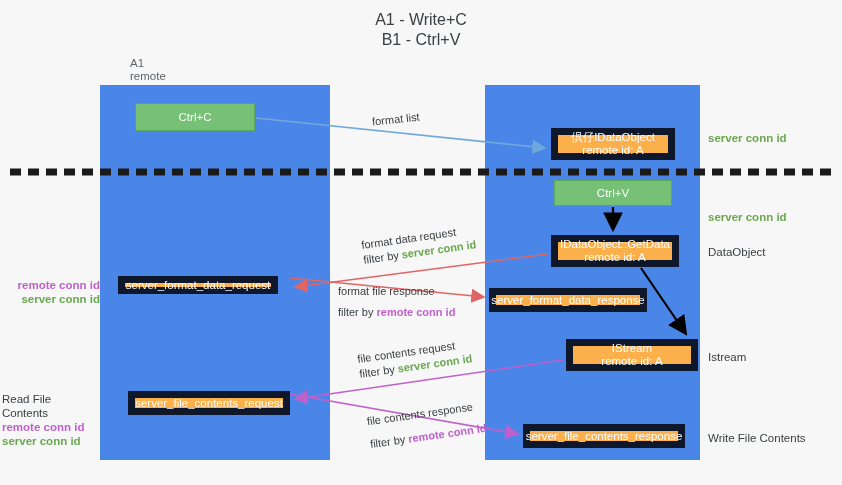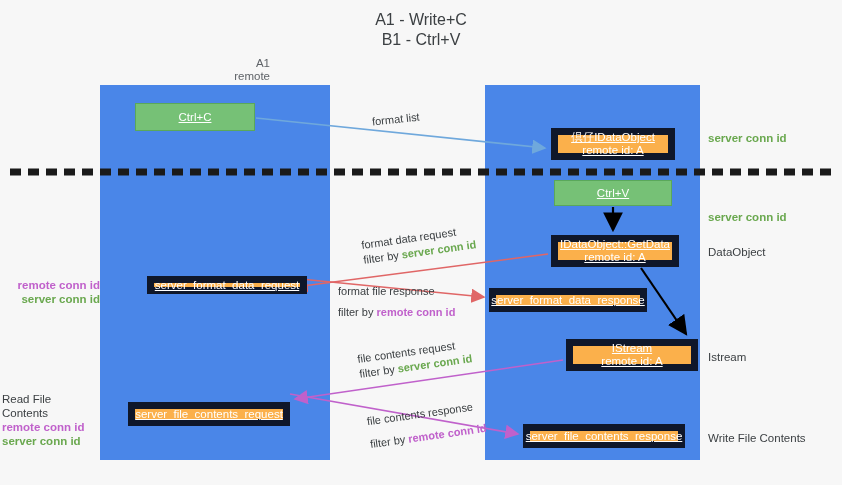--- a/index.html
+++ b/index.html
@@ -28,21 +28,21 @@
     width: 842px;
     text-align: center;
     font-size: 16px;
     color: #3c4043;
     line-height: 20px;
     white-space: pre-line;
   }
 
   
   .lane-head {
-    text-align: right;
+    text-align: left;
     font-size: 11.5px;
     color: #5f6368;
     line-height: 13px;
     white-space: pre-line;
   }
   #lane-head-a1 { left: 130px; top: 57px; width: 140px; }
   #lane-head-b1 { left: 540px; top: 57px; width: 140px; }
 
   
   .lane {
@@ -59,33 +59,32 @@
     display: flex;
     flex-direction: column;
     align-items: center;
     justify-content: center;
     color: #ffffff;
     font-size: 11.5px;
     line-height: 13px;
     text-align: center;
     white-space: pre-line;
     padding: 2px 4px;
-    text-decoration: underline;
   }
   .box.green { background: #76c176; border: 1px solid #5aa85a; }
   .box.orange { background: #fbb04b; border: 7px solid #0f172a; }
 
   #box-ctrlc   { left: 135px; top: 103px; width: 120px; height: 28px; }
   #box-ctrlv   { left: 554px; top: 180px; width: 118px; height: 26px; }
   #box-idataobject-cf { left: 551px; top: 128px; width: 124px; height: 32px; }
   #box-getdata { left: 551px; top: 235px; width: 128px; height: 32px; }
   #box-istream { left: 566px; top: 339px; width: 132px; height: 32px; }
-  #box-fmt-req  { left: 147px; top: 276px; width: 160px; height: 16px; }
+  #box-fmt-req  { left: 118px; top: 276px; width: 160px; height: 16px; }
   #box-fmt-resp { left: 489px; top: 288px; width: 158px; height: 24px; }
-  #box-file-req  { left: 128px; top: 402px; width: 162px; height: 24px; }
+  #box-file-req  { left: 128px; top: 391px; width: 162px; height: 24px; }
   #box-file-resp { left: 523px; top: 424px; width: 162px; height: 24px; }
 
   
   .side-note {
     font-size: 11.5px;
     line-height: 14px;
     color: #3c4043;
   }
   .side-note .conn-remote { color: #c061cb; font-weight: bold; }
   .side-note .conn-server { color: #6aa84f; font-weight: bold; }

